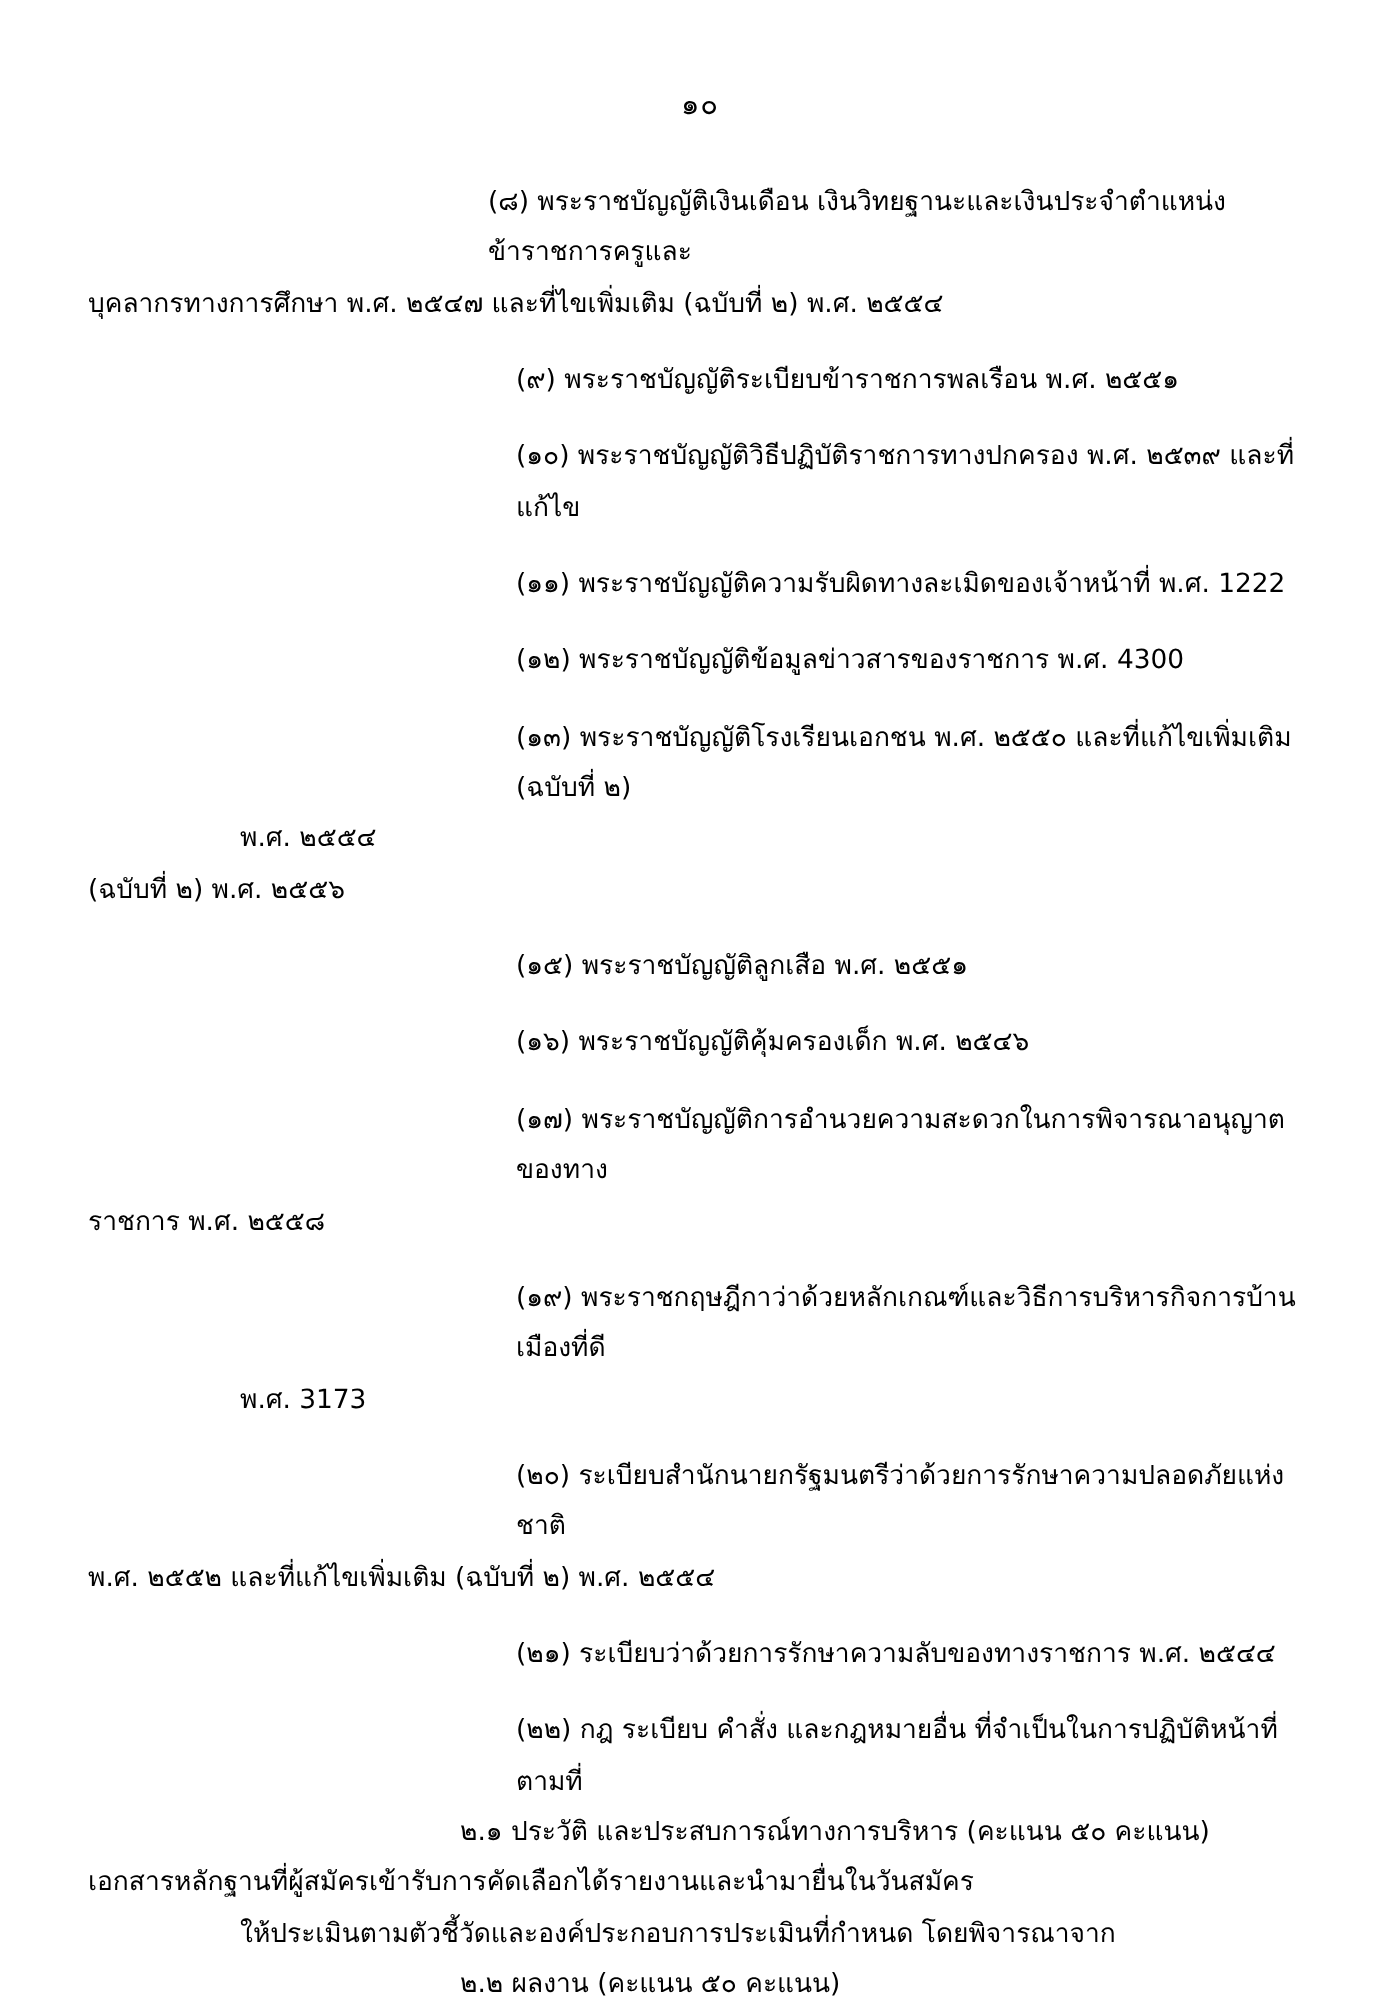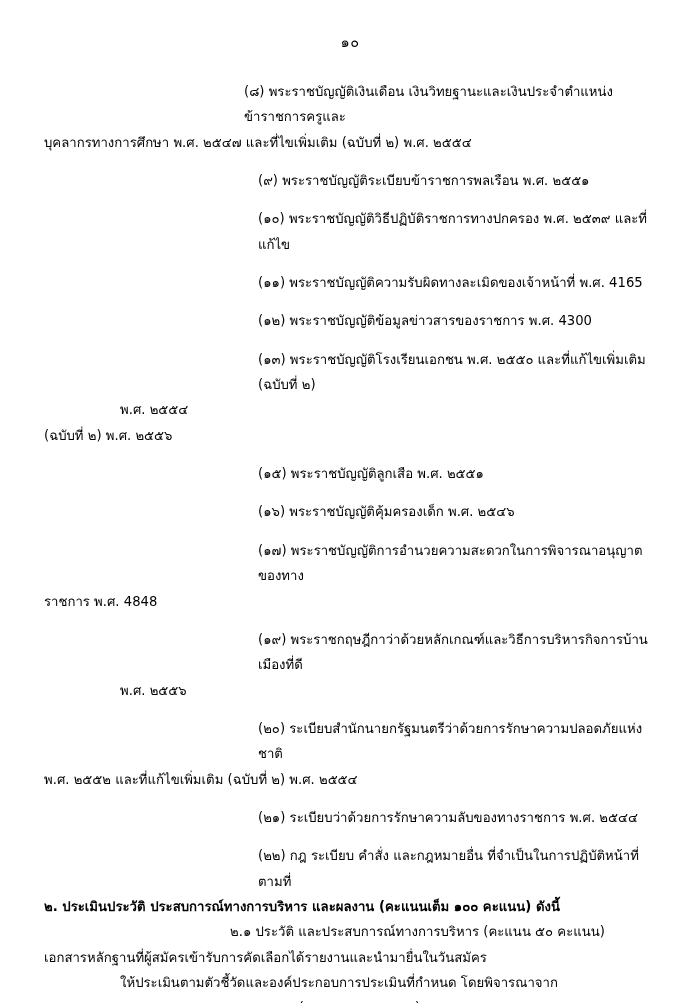--- a/index.html
+++ b/index.html
@@ -12,21 +12,21 @@
     height: 1003px;
     font-family: "DejaVu Sans", "Liberation Sans", sans-serif;
     color: #000000;
     position: relative;
     overflow: hidden;
   }
   .page {
     width: 700px;
     height: 1003px;
     box-sizing: border-box;
-    padding: 24px 44px 0 44px;
+    padding: 34px 44px 0 44px;
     position: relative;
   }
   .page-number {
     text-align: center;
     font-size: 14.5px;
     margin: 6px 0 26px 0;
     letter-spacing: 0.5px;
   }
   .body-text {
     font-size: 13.2px;
@@ -52,36 +52,35 @@
 <div class="page">
 
   <div class="page-number">๑๐</div>
 
   <div class="body-text">
 
     <p class="para ind-1">(๘) พระราชบัญญัติเงินเดือน เงินวิทยฐานะและเงินประจำตำแหน่งข้าราชการครูและ</p>
     <p class="para flow">บุคลากรทางการศึกษา พ.ศ. ๒๕๔๗ และที่ไขเพิ่มเติม (ฉบับที่ ๒) พ.ศ. ๒๕๕๔</p>
     <p class="para ind-2">(๙) พระราชบัญญัติระเบียบข้าราชการพลเรือน พ.ศ. ๒๕๕๑</p>
     <p class="para ind-2">(๑๐) พระราชบัญญัติวิธีปฏิบัติราชการทางปกครอง พ.ศ. ๒๕๓๙ และที่แก้ไข</p>
-    <p class="para ind-2">(๑๑) พระราชบัญญัติความรับผิดทางละเมิดของเจ้าหน้าที่ พ.ศ. 4165</p>
+    <p class="para ind-2">(๑๑) พระราชบัญญัติความรับผิดทางละเมิดของเจ้าหน้าที่ พ.ศ. 1222</p>
     <p class="para ind-2">(๑๒) พระราชบัญญัติข้อมูลข่าวสารของราชการ พ.ศ. 4300</p>
     <p class="para ind-2">(๑๓) พระราชบัญญัติโรงเรียนเอกชน พ.ศ. ๒๕๕๐ และที่แก้ไขเพิ่มเติม (ฉบับที่ ๒)</p>
     <p class="para ind-head">พ.ศ. ๒๕๕๔</p>
     <p class="para flow">(ฉบับที่ ๒) พ.ศ. ๒๕๕๖</p>
     <p class="para ind-2">(๑๕) พระราชบัญญัติลูกเสือ พ.ศ. ๒๕๕๑</p>
     <p class="para ind-2">(๑๖) พระราชบัญญัติคุ้มครองเด็ก พ.ศ. ๒๕๔๖</p>
     <p class="para ind-2">(๑๗) พระราชบัญญัติการอำนวยความสะดวกในการพิจารณาอนุญาตของทาง</p>
-    <p class="para flow">ราชการ พ.ศ. 4848</p>
+    <p class="para flow">ราชการ พ.ศ. ๒๕๕๘</p>
     <p class="para ind-2">(๑๙) พระราชกฤษฎีกาว่าด้วยหลักเกณฑ์และวิธีการบริหารกิจการบ้านเมืองที่ดี</p>
-    <p class="para ind-head">พ.ศ. ๒๕๕๖</p>
+    <p class="para ind-head">พ.ศ. 3173</p>
     <p class="para ind-2">(๒๐) ระเบียบสำนักนายกรัฐมนตรีว่าด้วยการรักษาความปลอดภัยแห่งชาติ</p>
     <p class="para flow">พ.ศ. ๒๕๕๒ และที่แก้ไขเพิ่มเติม (ฉบับที่ ๒) พ.ศ. ๒๕๕๔</p>
     <p class="para ind-2">(๒๑) ระเบียบว่าด้วยการรักษาความลับของทางราชการ พ.ศ. ๒๕๔๔</p>
     <p class="para ind-2">(๒๒) กฎ ระเบียบ คำสั่ง และกฎหมายอื่น ที่จำเป็นในการปฏิบัติหน้าที่ ตามที่</p>
 
-    <p class="para flow bold">๒. ประเมินประวัติ ประสบการณ์ทางการบริหาร และผลงาน (คะแนนเต็ม ๑๐๐ คะแนน) ดังนี้</p>
     <p class="para ind-sub">๒.๑ ประวัติ และประสบการณ์ทางการบริหาร (คะแนน ๕๐ คะแนน)</p>
     <p class="para flow">เอกสารหลักฐานที่ผู้สมัครเข้ารับการคัดเลือกได้รายงานและนำมายื่นในวันสมัคร</p>
     <p class="para ind-body">ให้ประเมินตามตัวชี้วัดและองค์ประกอบการประเมินที่กำหนด โดยพิจารณาจาก</p>
     <p class="para ind-sub">๒.๒ ผลงาน (คะแนน ๕๐ คะแนน)</p>
 
   </div>
 </div>
 
 </body></html>

